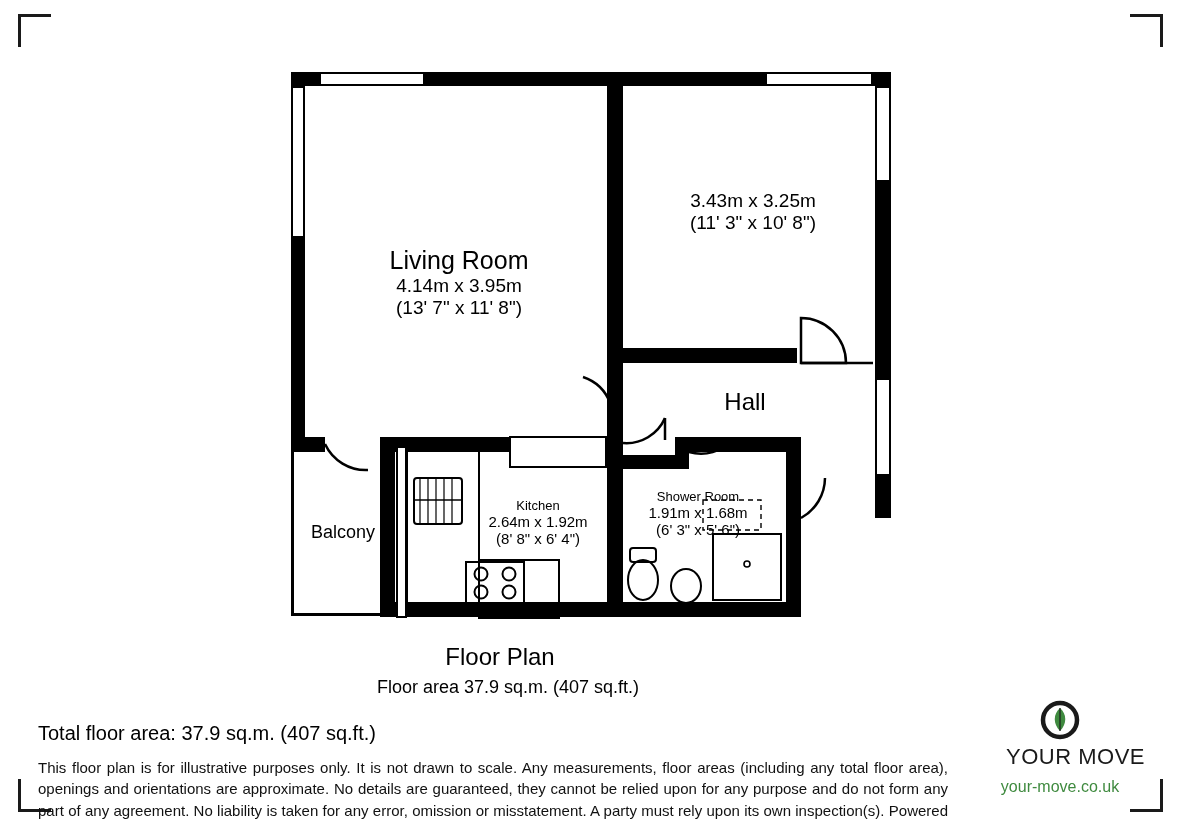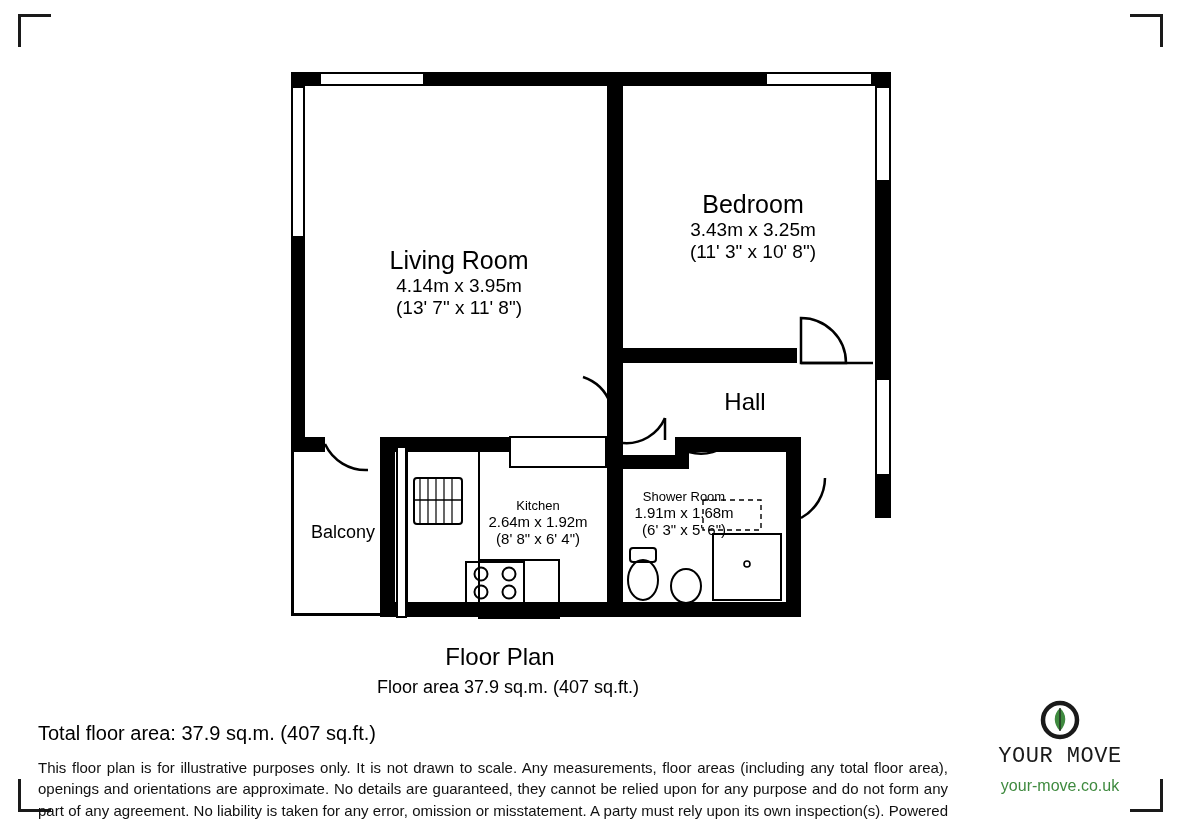--- a/index.html
+++ b/index.html
@@ -27,21 +27,21 @@
   .label.hall{font-size:24px;}
 
   .plan-title{position:absolute;left:0;width:1000px;text-align:center;}
   .plan-title .t1{font-size:24px;}
   .plan-title .t2{font-size:18px;margin-top:6px;padding-left:16px;}
 
   .total{position:absolute;left:38px;top:722px;font-size:20px;}
   .disclaimer{position:absolute;left:38px;top:757px;width:910px;font-size:15px;line-height:1.42;text-align:justify;color:#111;}
 
   .brand{position:absolute;right:36px;top:700px;width:170px;text-align:center;}
-  .brand .bname{font-size:22px;letter-spacing:.5px;color:#1a1a1a;font-family:Liberation Mono, monospace;}
+  .brand .bname{font-size:22px;letter-spacing:.5px;color:#1a1a1a;font-family:Liberation Sans, sans-serif;text-align:right;}
   .brand .burl{font-size:16px;color:#3f8a3f;margin-top:8px;}
   .brand svg{display:block;margin:0 auto 4px;}
 
   svg.fixtures{position:absolute;left:0;top:0;width:1181px;height:826px;pointer-events:none;}
 </style>
 </head>
 <body>
 
 <div id="stage">
 
@@ -145,32 +145,31 @@
     <line x1="686" y1="571" x2="686" y2="571" stroke="#000" stroke-width="2"></line>
   </svg>
 
   <div class="label" style="left:283px;top:246px;width:352px;">
     <div class="nm">Living Room</div>
     <div class="dim">4.14m x 3.95m</div>
     <div class="dim">(13' 7" x 11' 8")</div>
   </div>
 
   <div class="label" style="left:573px;top:190px;width:360px;">
-    <div class="nm">Bedroom</div>
     <div class="dim">3.43m x 3.25m</div>
     <div class="dim">(11' 3" x 10' 8")</div>
   </div>
 
   <div class="label small" style="left:418px;top:498px;width:240px;">
     <div class="nm">Kitchen</div>
     <div class="dim">2.64m x 1.92m</div>
     <div class="dim">(8' 8" x 6' 4")</div>
   </div>
 
-  <div class="label small" style="left:564px;top:489px;width:240px;">
+  <div class="label small" style="left:578px;top:489px;width:240px;">
     <div class="nm">Shower Room</div>
     <div class="dim">1.91m x 1.68m</div>
     <div class="dim">(6' 3" x 5' 6")</div>
   </div>
 
   <div class="label hall" style="left:665px;top:388px;width:160px;">
     <span>Hall</span>
   </div>
 
   <div class="label balcony" style="left:263px;top:522px;width:160px;">

